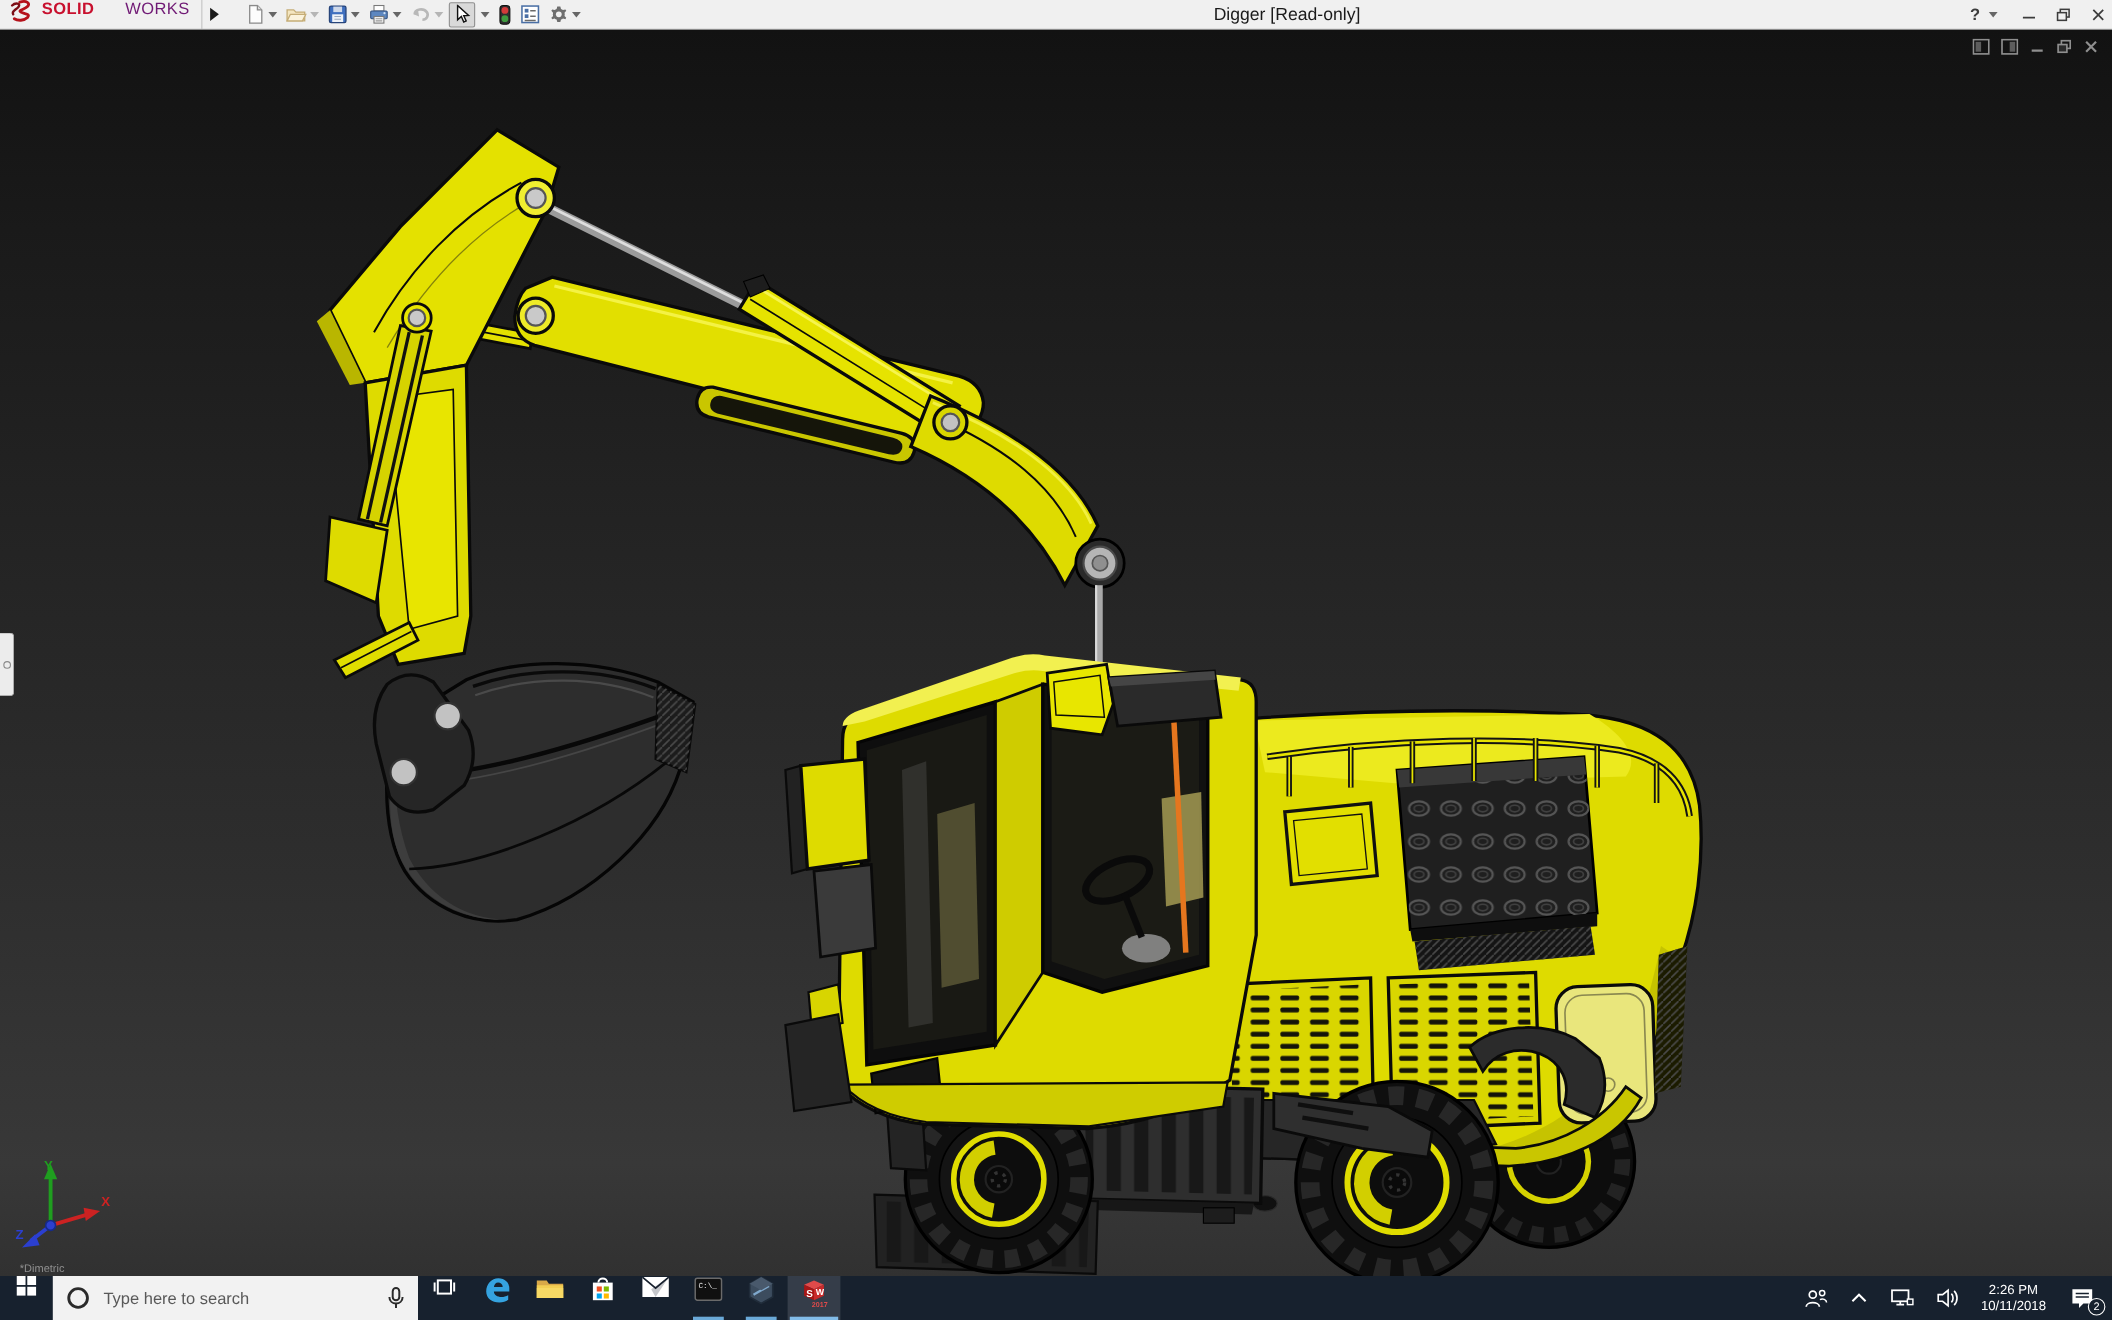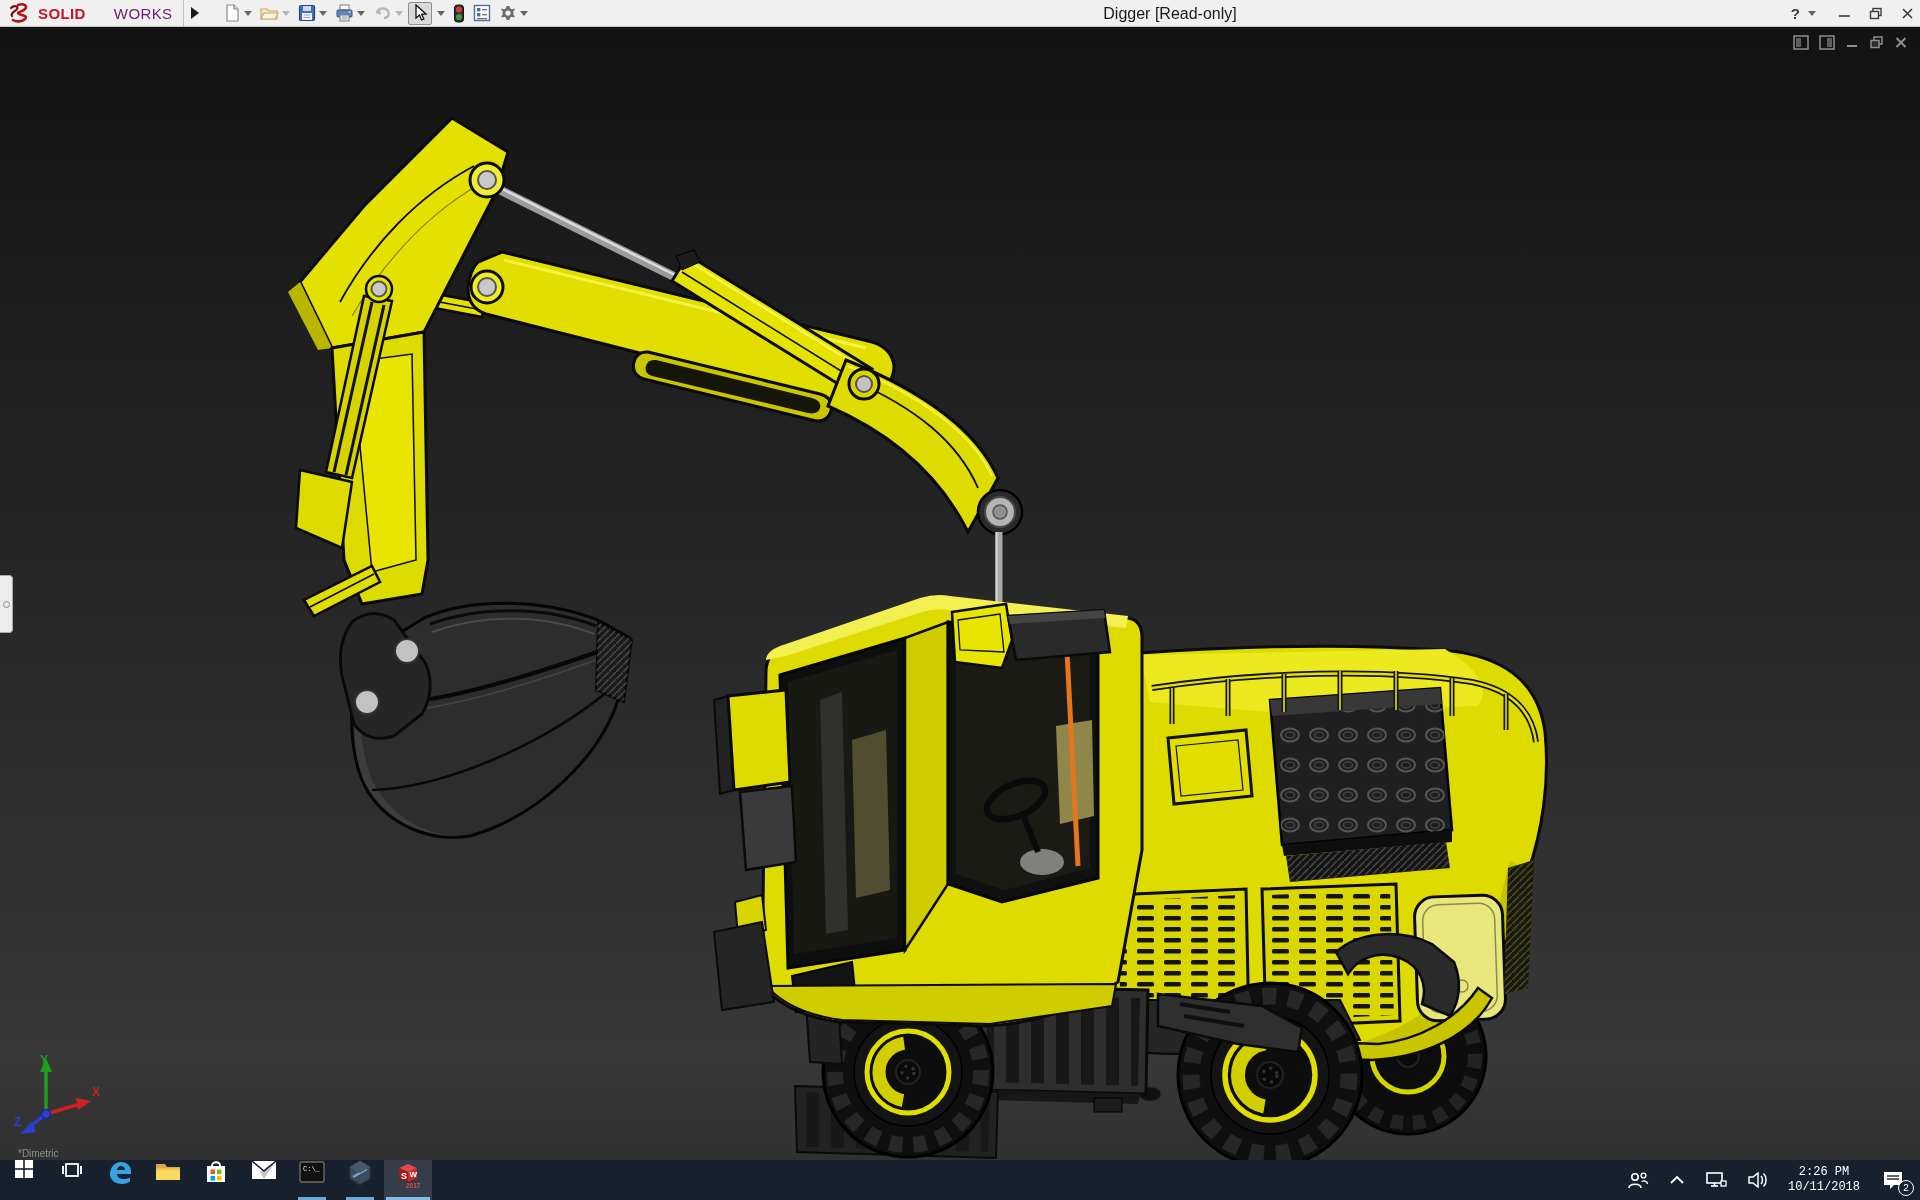--- a/index.html
+++ b/index.html
@@ -1,21 +1,21 @@
 <!DOCTYPE html>
 <html><head>
 <meta charset="utf-8">
 <style>
   * { margin:0; padding:0; box-sizing:border-box; }
   html,body { width:1920px; height:1200px; overflow:hidden; background:#000; font-family:"Liberation Sans", sans-serif; }
   #screen { position:absolute; inset:0; width:1920px; height:1200px; }
 
   
   .titlebar { position:absolute; left:0; top:0; width:1920px; height:27px; background:#f0f0f0; display:flex; align-items:center; border-bottom:1px solid #c9c9c9; }
-  .logo { display:flex; align-items:center; gap:4px; padding:0 10px 0 8px; height:27px; }
+  .logo { display:flex; gap:4px; padding:0 10px 0 8px; height:27px; }
   .logo-bold { color:#c8102e; font-weight:bold; font-size:15px; letter-spacing:.4px; }
   .logo-light { color:#701a75; font-size:15px; letter-spacing:.4px;margin-left:24px; }
   .tb-sep { width:1px; height:27px; background:#c2c2c2; }
   .flyout-btn { width:22px; height:27px; display:flex; align-items:center; justify-content:center; cursor:pointer; }
   .flyout-tri { width:0; height:0; border-left:8px solid #1a1a1a; border-top:6px solid transparent; border-bottom:6px solid transparent; }
   .tools { display:flex; align-items:center; margin-left:14px; gap:2px; height:27px; }
   .tool-btn { display:flex; align-items:center; height:23px; padding:0 3px; border-radius:2px; }
   .tool-btn.pressed { background:#d9d9d9; border:1px solid #8f8f8f; }
   .caret { width:0; height:0; border-left:4px solid transparent; border-right:4px solid transparent; border-top:5px solid #666; margin-left:3px; }
   .caret.dim { border-top-color:#b5b5b5; }
@@ -35,21 +35,21 @@
   .model-svg { position:absolute; left:0; top:0; }
 
   
   .taskbar { position:absolute; left:0; bottom:0; width:1920px; height:40px; background:#17212e; display:flex; align-items:stretch; z-index:5; }
   .tb-btn { width:48px; display:flex; justify-content:center; position:relative; cursor:pointer; }
   .tb-btn .runline { position:absolute; bottom:0; left:10px; right:10px; height:3px; background:#6aa9d8; }
   .tb-btn.active { background:rgba(255,255,255,.13); }
   .tb-btn.active .runline { left:2px; right:2px; background:#82bce8; }
   .searchbox { width:332px; background:#f2f2f2; display:flex; align-items:center; gap:12px; padding:0 12px; cursor:text; }
   .searchbox .stext { color:#595959; font-size:15px; flex:1; }
-  .tray { margin-left:auto; display:flex; align-items:center; gap:6px; padding-right:6px;font-family:Liberation Mono, monospace; }
+  .tray { margin-left:auto; display:flex; align-items:center; gap:6px; padding-right:6px; }
   .tray-btn { height:40px; display:flex; align-items:center; justify-content:center; padding:0 7px; position:relative; cursor:pointer; }
   .clock { color:#fff; font-size:12px; text-align:center; line-height:15px; padding:0 6px; }
   .badge { position:absolute; right:0px; bottom:4px; width:16px; height:16px; border-radius:50%; background:#17212e; border:1.5px solid #fff; color:#fff; font-size:10px; display:flex; align-items:center; justify-content:center; }
 </style>
 </head>
 <body>
 
 <div id="screen">
 
   <div class="titlebar">
@@ -451,20 +451,31 @@
 
   <div class="taskbar">
     <div class="tb-btn">
       <svg width="18" height="18" viewBox="0 0 18 18">
         <rect x="0" y="0" width="8.2" height="8.2" fill="#fff"></rect>
           <rect x="9.8" y="0" width="8.2" height="8.2" fill="#fff"></rect>
         <rect x="0" y="9.8" width="8.2" height="8.2" fill="#fff"></rect>
           <rect x="9.8" y="9.8" width="8.2" height="8.2" fill="#fff"></rect>
       </svg>
     </div>
+    <div class="searchbox">
+      <svg width="22" height="22" viewBox="0 0 22 22">
+          <circle cx="11" cy="11" r="8.5" fill="none" stroke="#2b2b2b" stroke-width="2.6"></circle>
+        </svg>
+      <span class="stext">Type here to search</span>
+      <svg width="16" height="22" viewBox="0 0 16 22">
+        <rect x="5" y="2" width="6" height="11" rx="3" fill="none" stroke="#2b2b2b" stroke-width="1.8"></rect>
+        <path d="M2 10 C2 18 14 18 14 10" fill="none" stroke="#2b2b2b" stroke-width="1.8"></path>
+        <line x1="8" y1="16.5" x2="8" y2="20" stroke="#2b2b2b" stroke-width="1.8"></line>
+      </svg>
+    </div>
     <div class="tb-btn">
       <svg width="20" height="20" viewBox="0 0 20 20">
         <rect x="4" y="4" width="12" height="12" fill="none" stroke="#fff" stroke-width="1.8"></rect>
         <line x1="1" y1="6" x2="1" y2="14" stroke="#fff" stroke-width="2"></line>
         <line x1="19" y1="6" x2="19" y2="14" stroke="#fff" stroke-width="2"></line>
       </svg>
     </div>
     <div class="tb-btn">
       <svg width="26" height="26" viewBox="0 0 26 26">
         <path d="M3 14 C3 7 8 2 14 2 C20 2 24 6 24 11 L24 14 L10 14 C10 17 13 19 17 19 C19 19 21 18.4 23 17.4 L23 21.5 C21 23 18 24 15 24 C8 24 3 20 3 14 Z M10 10 L18 10 C18 7.5 16 6 13.8 6 C11.8 6 10.3 7.8 10 10 Z" fill="#35a3e0"></path>

